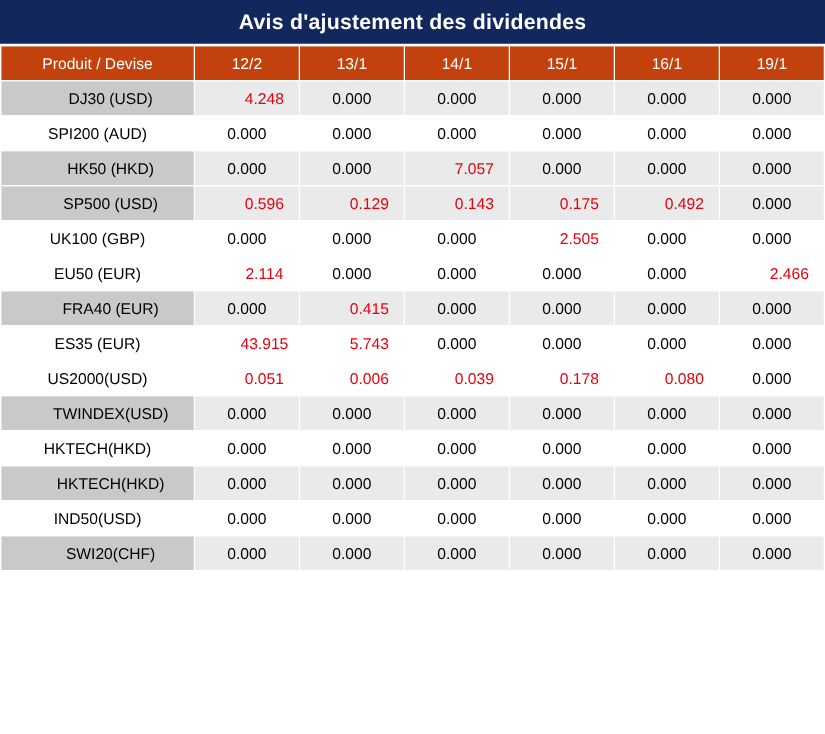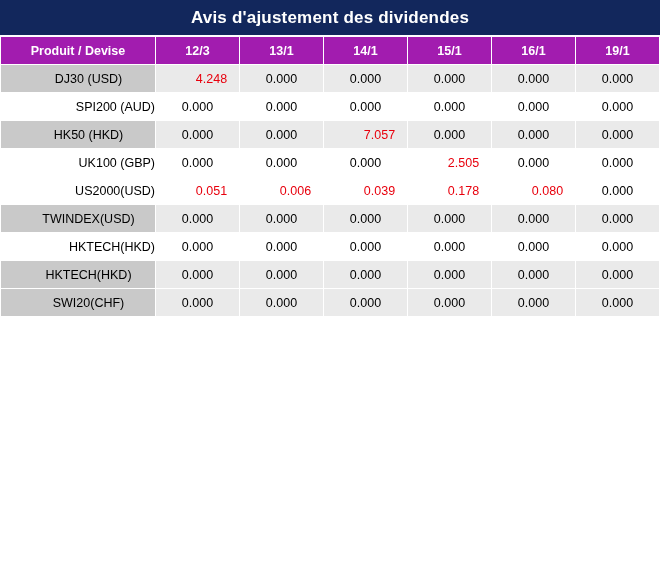--- a/index.html
+++ b/index.html
@@ -36,52 +36,52 @@
   table.grid th, table.grid td {
     border: 1px solid #ffffff;
     text-align: center;
     font-size: 12.5px;
     height: 28px;
     padding: 0;
     overflow: hidden;
     white-space: nowrap;
   }
   thead th {
-    background: #a21caf;
+    background: #c2410c;
     color: #ffffff;
-    font-weight: bold;
+    font-weight: normal;
     font-size: 12.5px;
   }
   thead th.first-col {
     width: 155px;
   }
   tbody td.label {
     color: #000000;
     font-weight: normal;
     font-size: 12.5px;
   }
   tbody tr.odd td.label { background: #c9c9c9; padding-left: 21px; }
-  tbody tr.even td.label { background: #ffffff; text-align: right; }
+  tbody tr.even td.label { background: #ffffff; }
   tbody tr.odd td.val { background: #eaeaea; }
   tbody tr.even td.val { background: #ffffff; }
   td.val { color: #000000; }
   td.val.hl { color: #e8000d; padding-left: 28px; }
 </style>
 </head>
 <body>
 
 <div class="page">
 
   <div class="title-bar">Avis d'ajustement des dividendes</div>
 
   <table class="grid">
     <thead>
       <tr>
           <th class="first-col">Produit / Devise</th>
-          <th>12/3</th>
+          <th>12/2</th>
           <th>13/1</th>
           <th>14/1</th>
           <th>15/1</th>
           <th>16/1</th>
           <th>19/1</th>
         </tr>
     </thead>
     <tbody>
         <tr class="odd">
           <td class="label">DJ30 (USD)</td>
@@ -103,26 +103,62 @@
         </tr>
         <tr class="odd">
           <td class="label">HK50 (HKD)</td>
           <td class="val">0.000</td>
           <td class="val">0.000</td>
           <td class="val hl">7.057</td>
           <td class="val">0.000</td>
           <td class="val">0.000</td>
           <td class="val">0.000</td>
         </tr>
+        <tr class="odd">
+          <td class="label">SP500 (USD)</td>
+          <td class="val hl">0.596</td>
+          <td class="val hl">0.129</td>
+          <td class="val hl">0.143</td>
+          <td class="val hl">0.175</td>
+          <td class="val hl">0.492</td>
+          <td class="val">0.000</td>
+        </tr>
         <tr class="even">
           <td class="label">UK100 (GBP)</td>
           <td class="val">0.000</td>
           <td class="val">0.000</td>
           <td class="val">0.000</td>
           <td class="val hl">2.505</td>
+          <td class="val">0.000</td>
+          <td class="val">0.000</td>
+        </tr>
+        <tr class="even">
+          <td class="label">EU50 (EUR)</td>
+          <td class="val hl">2.114</td>
+          <td class="val">0.000</td>
+          <td class="val">0.000</td>
+          <td class="val">0.000</td>
+          <td class="val">0.000</td>
+          <td class="val hl">2.466</td>
+        </tr>
+        <tr class="odd">
+          <td class="label">FRA40 (EUR)</td>
+          <td class="val">0.000</td>
+          <td class="val hl">0.415</td>
+          <td class="val">0.000</td>
+          <td class="val">0.000</td>
+          <td class="val">0.000</td>
+          <td class="val">0.000</td>
+        </tr>
+        <tr class="even">
+          <td class="label">ES35 (EUR)</td>
+          <td class="val hl">43.915</td>
+          <td class="val hl">5.743</td>
+          <td class="val">0.000</td>
+          <td class="val">0.000</td>
           <td class="val">0.000</td>
           <td class="val">0.000</td>
         </tr>
         <tr class="even">
           <td class="label">US2000(USD)</td>
           <td class="val hl">0.051</td>
           <td class="val hl">0.006</td>
           <td class="val hl">0.039</td>
           <td class="val hl">0.178</td>
           <td class="val hl">0.080</td>
@@ -148,20 +184,29 @@
         </tr>
         <tr class="odd">
           <td class="label">HKTECH(HKD)</td>
           <td class="val">0.000</td>
           <td class="val">0.000</td>
           <td class="val">0.000</td>
           <td class="val">0.000</td>
           <td class="val">0.000</td>
           <td class="val">0.000</td>
         </tr>
+        <tr class="even">
+          <td class="label">IND50(USD)</td>
+          <td class="val">0.000</td>
+          <td class="val">0.000</td>
+          <td class="val">0.000</td>
+          <td class="val">0.000</td>
+          <td class="val">0.000</td>
+          <td class="val">0.000</td>
+        </tr>
         <tr class="odd">
           <td class="label">SWI20(CHF)</td>
           <td class="val">0.000</td>
           <td class="val">0.000</td>
           <td class="val">0.000</td>
           <td class="val">0.000</td>
           <td class="val">0.000</td>
           <td class="val">0.000</td>
         </tr>
       </tbody>

